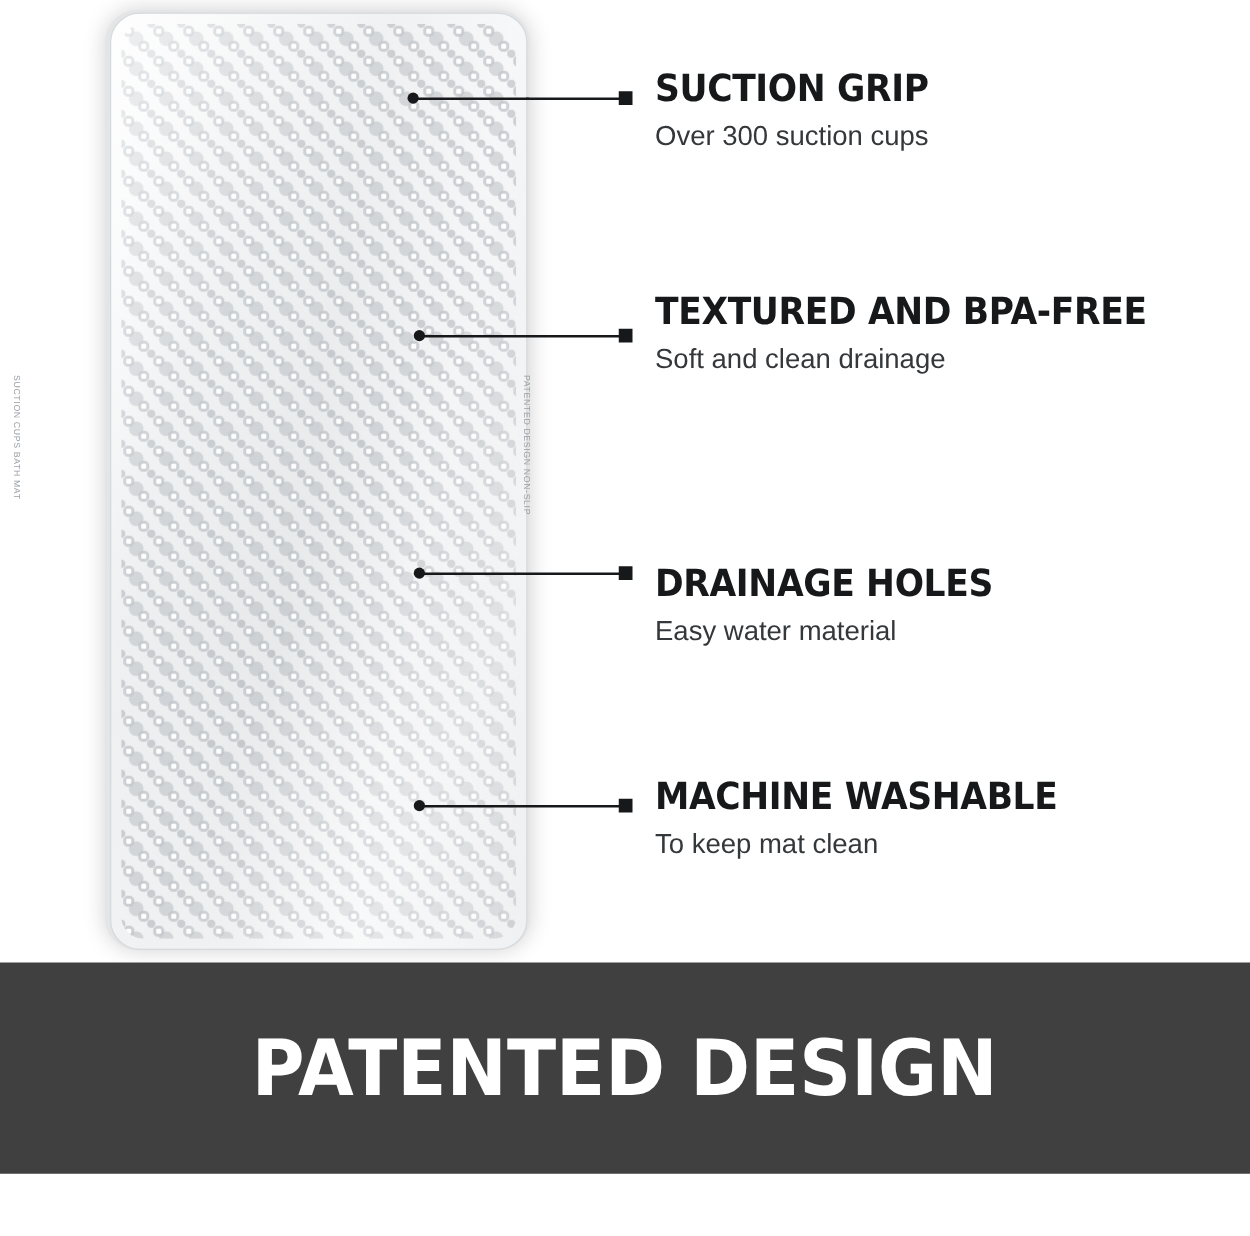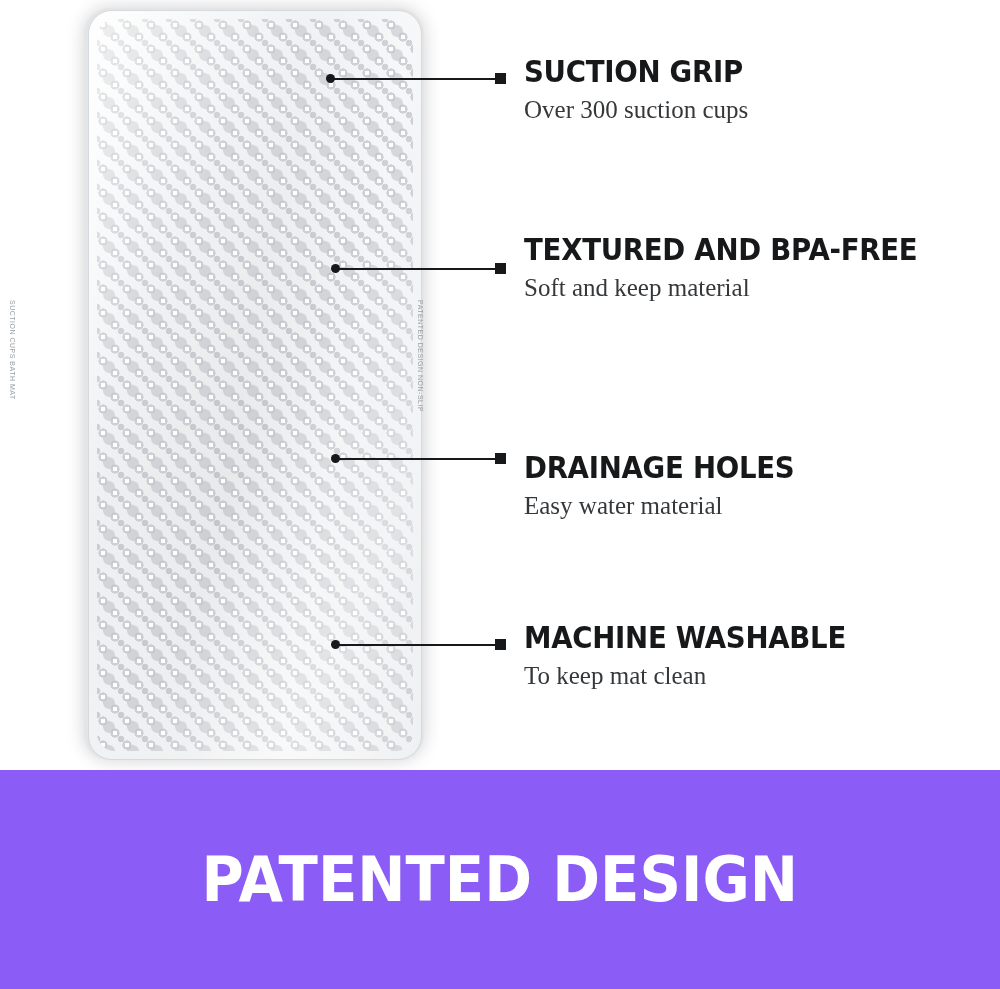--- a/index.html
+++ b/index.html
@@ -126,23 +126,23 @@
     font-weight: 700;
     font-size: 30px;
     letter-spacing: -0.3px;
     color: #16181a;
     line-height: 1.05;
     white-space: nowrap;
     transform: scaleX(0.92);
     transform-origin: left center;
   }
   .callout-sub {
-    font-family: Liberation Serif, serif;
+    font-family: Liberation Sans, sans-serif;
     font-weight: 400;
-    font-size: 25px;
+    font-size: 22px;
     color: #35383b;
     margin-top: 8px;
     white-space: nowrap;
   }
 
   .leader {
     position: absolute;
     height: 2px;
     background: #16181a;
   }
@@ -159,22 +159,22 @@
     border-radius: 50%;
     background: #16181a;
   }
 
   
   #footer-banner {
     position: absolute;
     left: 0;
     top: 770px;
     width: 1000px;
-    height: 219px;
-    background: #8b5cf6;
+    height: 169px;
+    background: #404040;
     display: flex;
     align-items: center;
     justify-content: center;
   }
   #footer-title {
     font-family: "DejaVu Sans", sans-serif;
     font-weight: 700;
     font-size: 62px;
     letter-spacing: 0px;
     color: #ffffff;
@@ -208,21 +208,21 @@
   <div class="callout" style="top:56px;">
     <div class="callout-title">SUCTION GRIP</div>
     <div class="callout-sub">Over 300 suction cups</div>
   </div>
 
   <div class="leader-dot" style="left:331px; top:264px;"></div>
   <div class="leader" style="left:336px; top:268px; width:163px;"></div>
   <div class="leader-cap" style="left:495px; top:263px;"></div>
   <div class="callout" style="top:234px;">
     <div class="callout-title">TEXTURED AND BPA-FREE</div>
-    <div class="callout-sub">Soft and keep material</div>
+    <div class="callout-sub">Soft and clean drainage</div>
   </div>
 
   <div class="leader-dot" style="left:331px; top:454px;"></div>
   <div class="leader" style="left:336px; top:458px; width:163px;"></div>
   <div class="leader-cap" style="left:495px; top:453px;"></div>
   <div class="callout" style="top:452px;">
     <div class="callout-title">DRAINAGE HOLES</div>
     <div class="callout-sub">Easy water material</div>
   </div>
 

